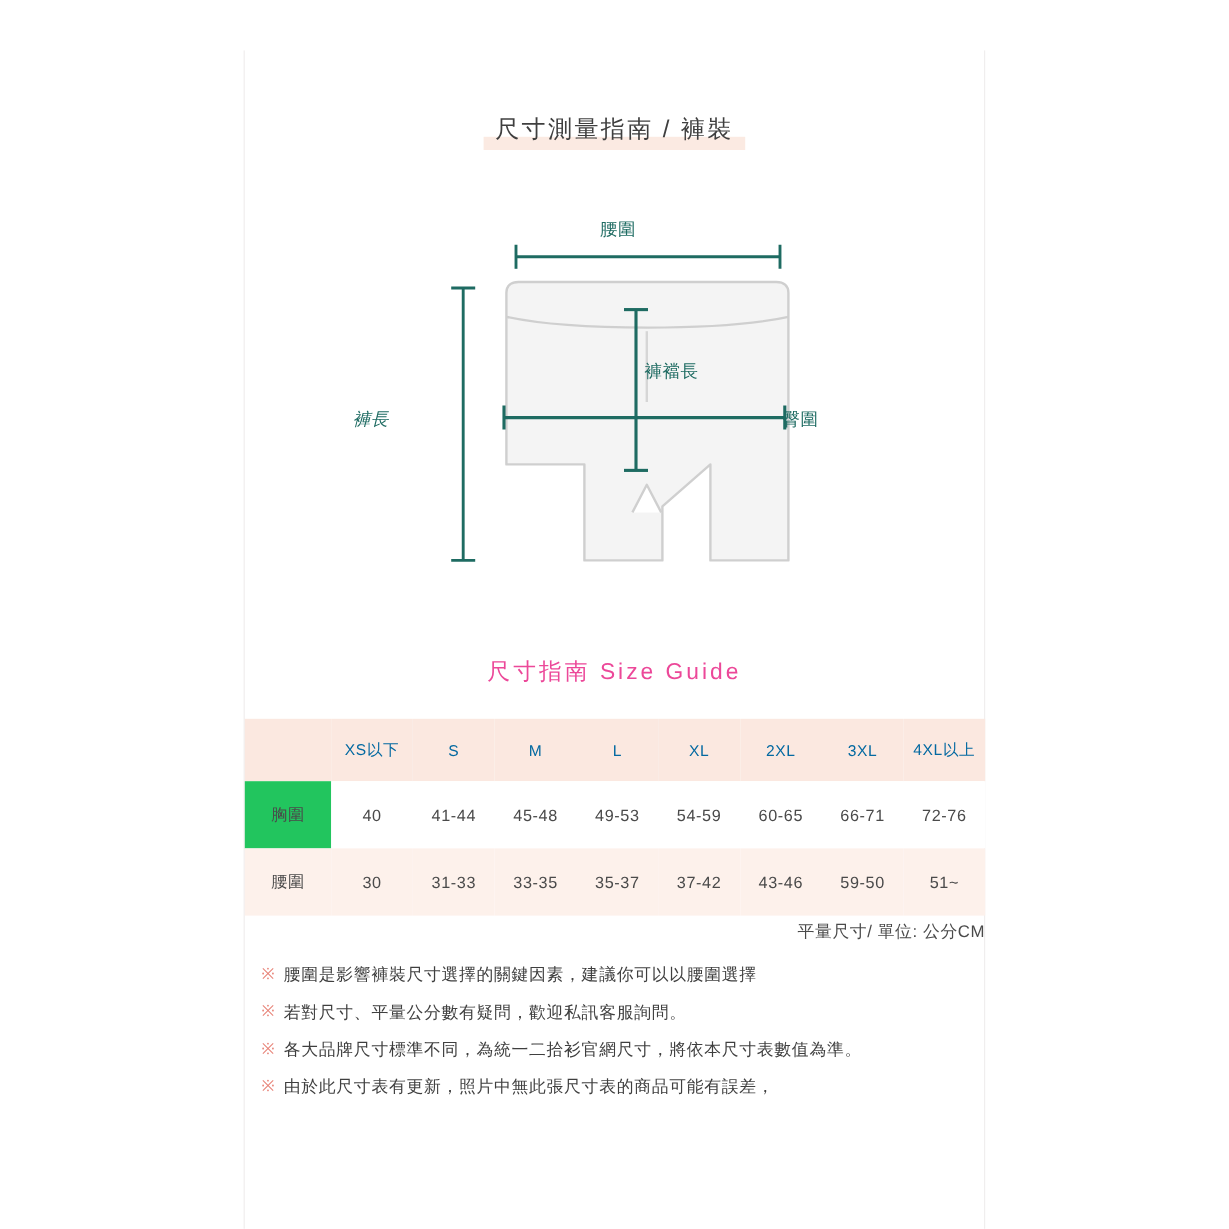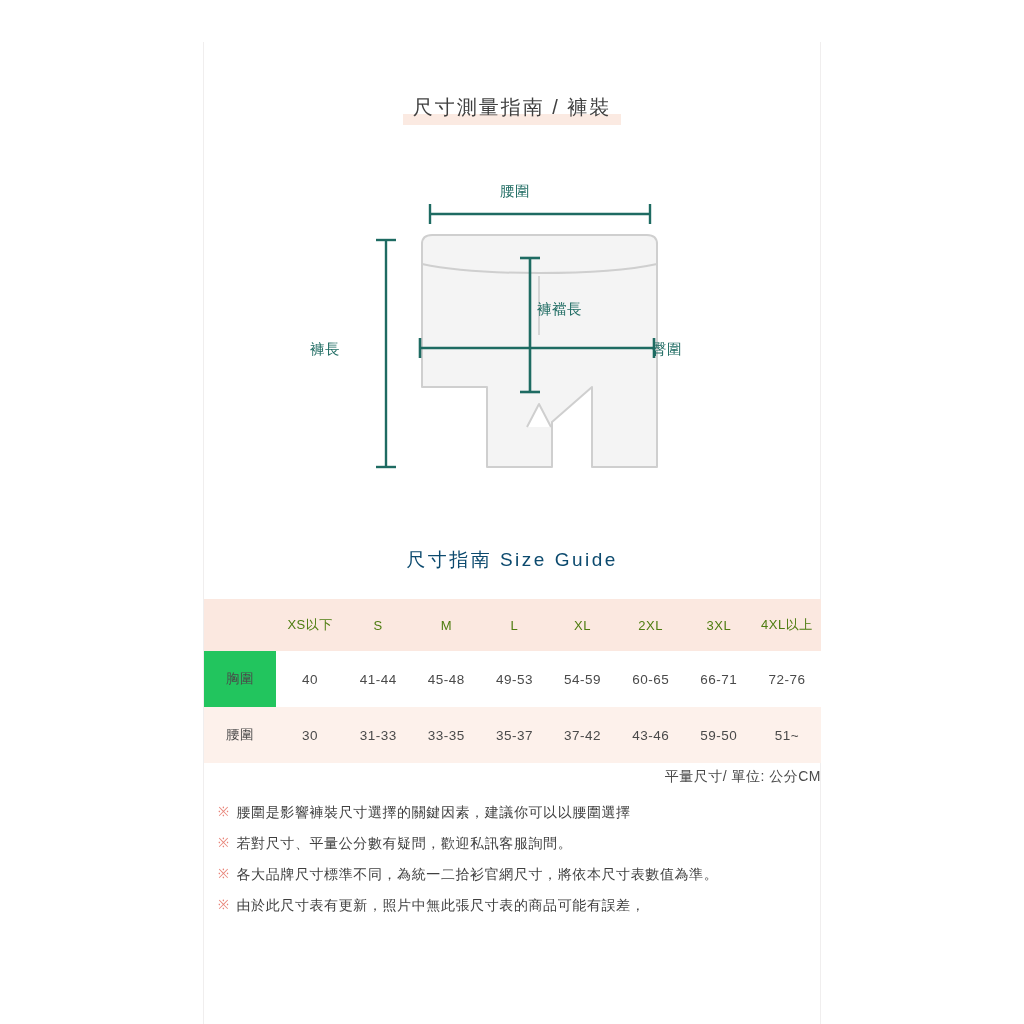--- a/index.html
+++ b/index.html
@@ -79,42 +79,42 @@
 
   
   .sg-heading {
     position: absolute;
     left: 0;
     top: 505px;
     width: 1024px;
     text-align: center;
     font-size: 19px;
     letter-spacing: 2.5px;
-    color: #0c4a6e;
+    color: #ec4899;
   }
 
   
   table.size-table {
     position: absolute;
     left: 204px;
     top: 557px;
     width: 617px;
     border-collapse: collapse;
     table-layout: fixed;
   }
   table.size-table td {
     text-align: center;
     font-size: 13.5px;
     color: #4a4a4a;
     height: 54px;
     letter-spacing: 0.5px;
   }
   tr.header-row td {
     background: #fbe8e0;
-    color: #4d7c0f;
+    color: #0369a1;
     font-size: 13px;
     height: 50px;
     text-align: center;
   }
   tr.row-odd td { background: #ffffff; }
   tr.row-even td { background: #fdf1eb; }
   td.rowhead {
     width: 70px;
     font-size: 14px;
     color: #3f3f3f;
@@ -224,21 +224,21 @@
       <g stroke="#1e6b62" stroke-width="2.6">
         <line x1="268" y1="86" x2="268" y2="220"></line>
         <line x1="258" y1="86" x2="278" y2="86"></line>
         <line x1="258" y1="220" x2="278" y2="220"></line>
       </g>
     </svg>
 
     <div class="diag-label" style="left:238px; top:10px;">腰圍</div>
     <div class="diag-label" style="left:275px; top:128px;">褲襠長</div>
     <div class="diag-label" style="left:390px; top:168px;">臀圍</div>
-    <div class="diag-label" style="left:48px; top:168px;">褲長</div>
+    <div class="diag-label" style="left:32px; top:168px;font-style:italic;">褲長</div>
   </div>
 
   <div class="sg-heading">尺寸指南 Size Guide</div>
 
   <table class="size-table">
     <tbody>
         <tr class="header-row">
       <td class="rowhead"></td>
       <td>XS以下</td>
       <td>S</td>

